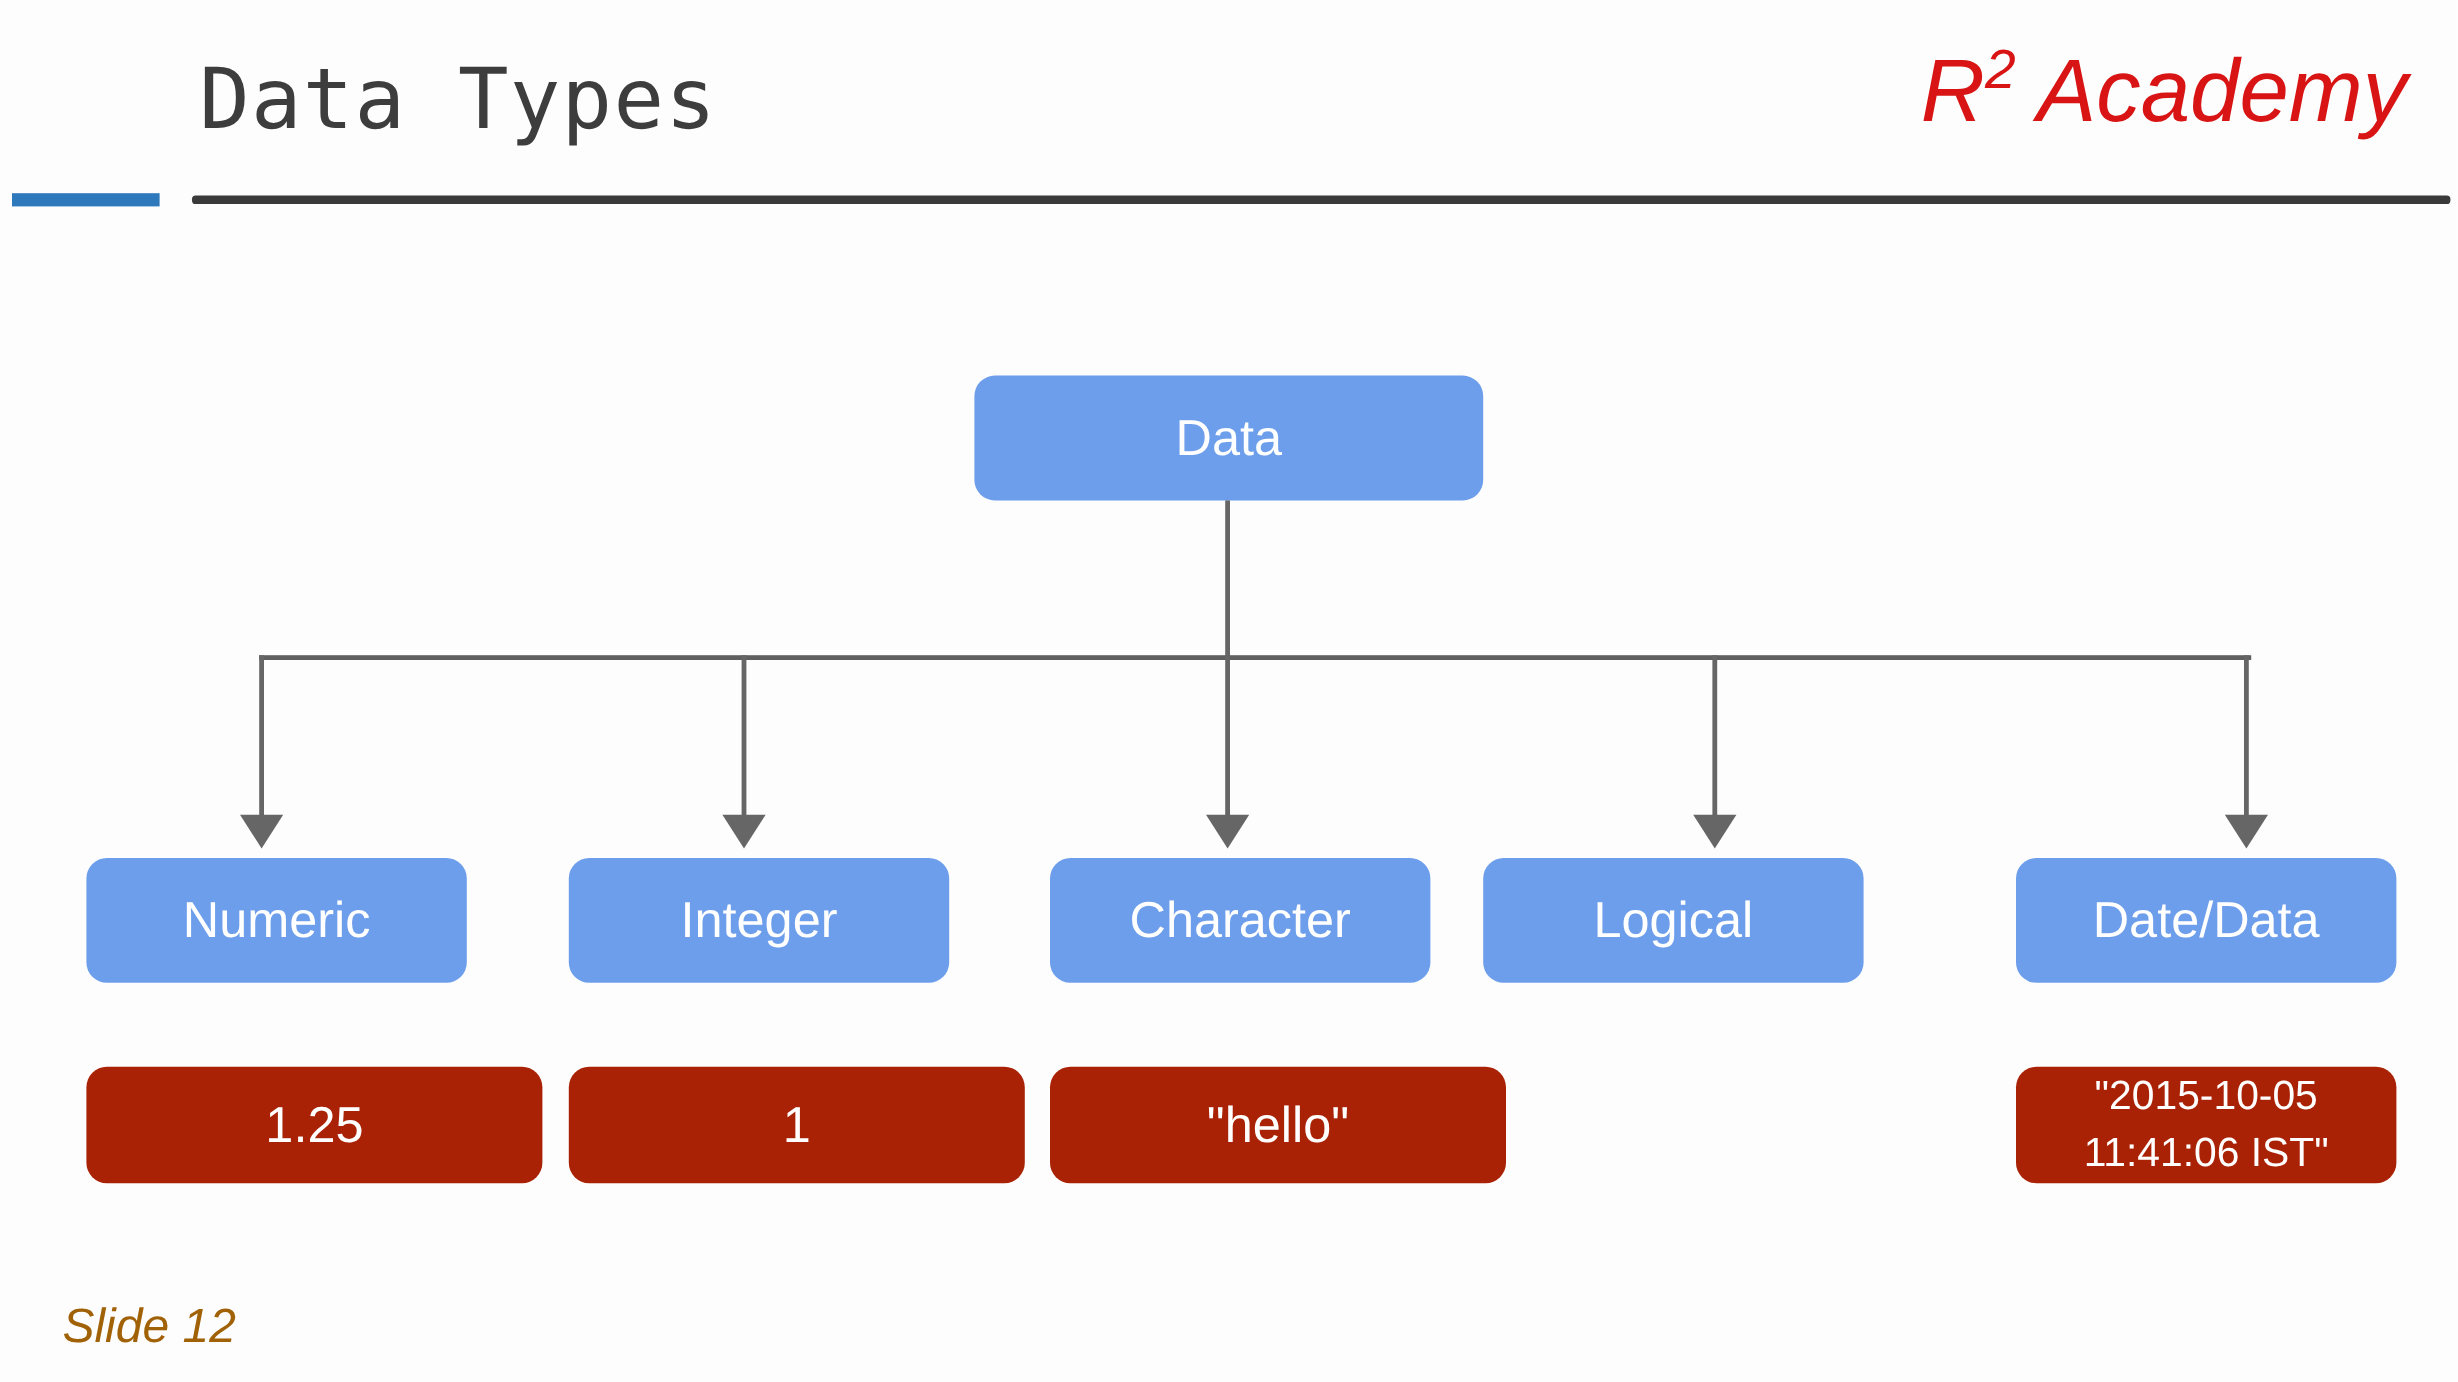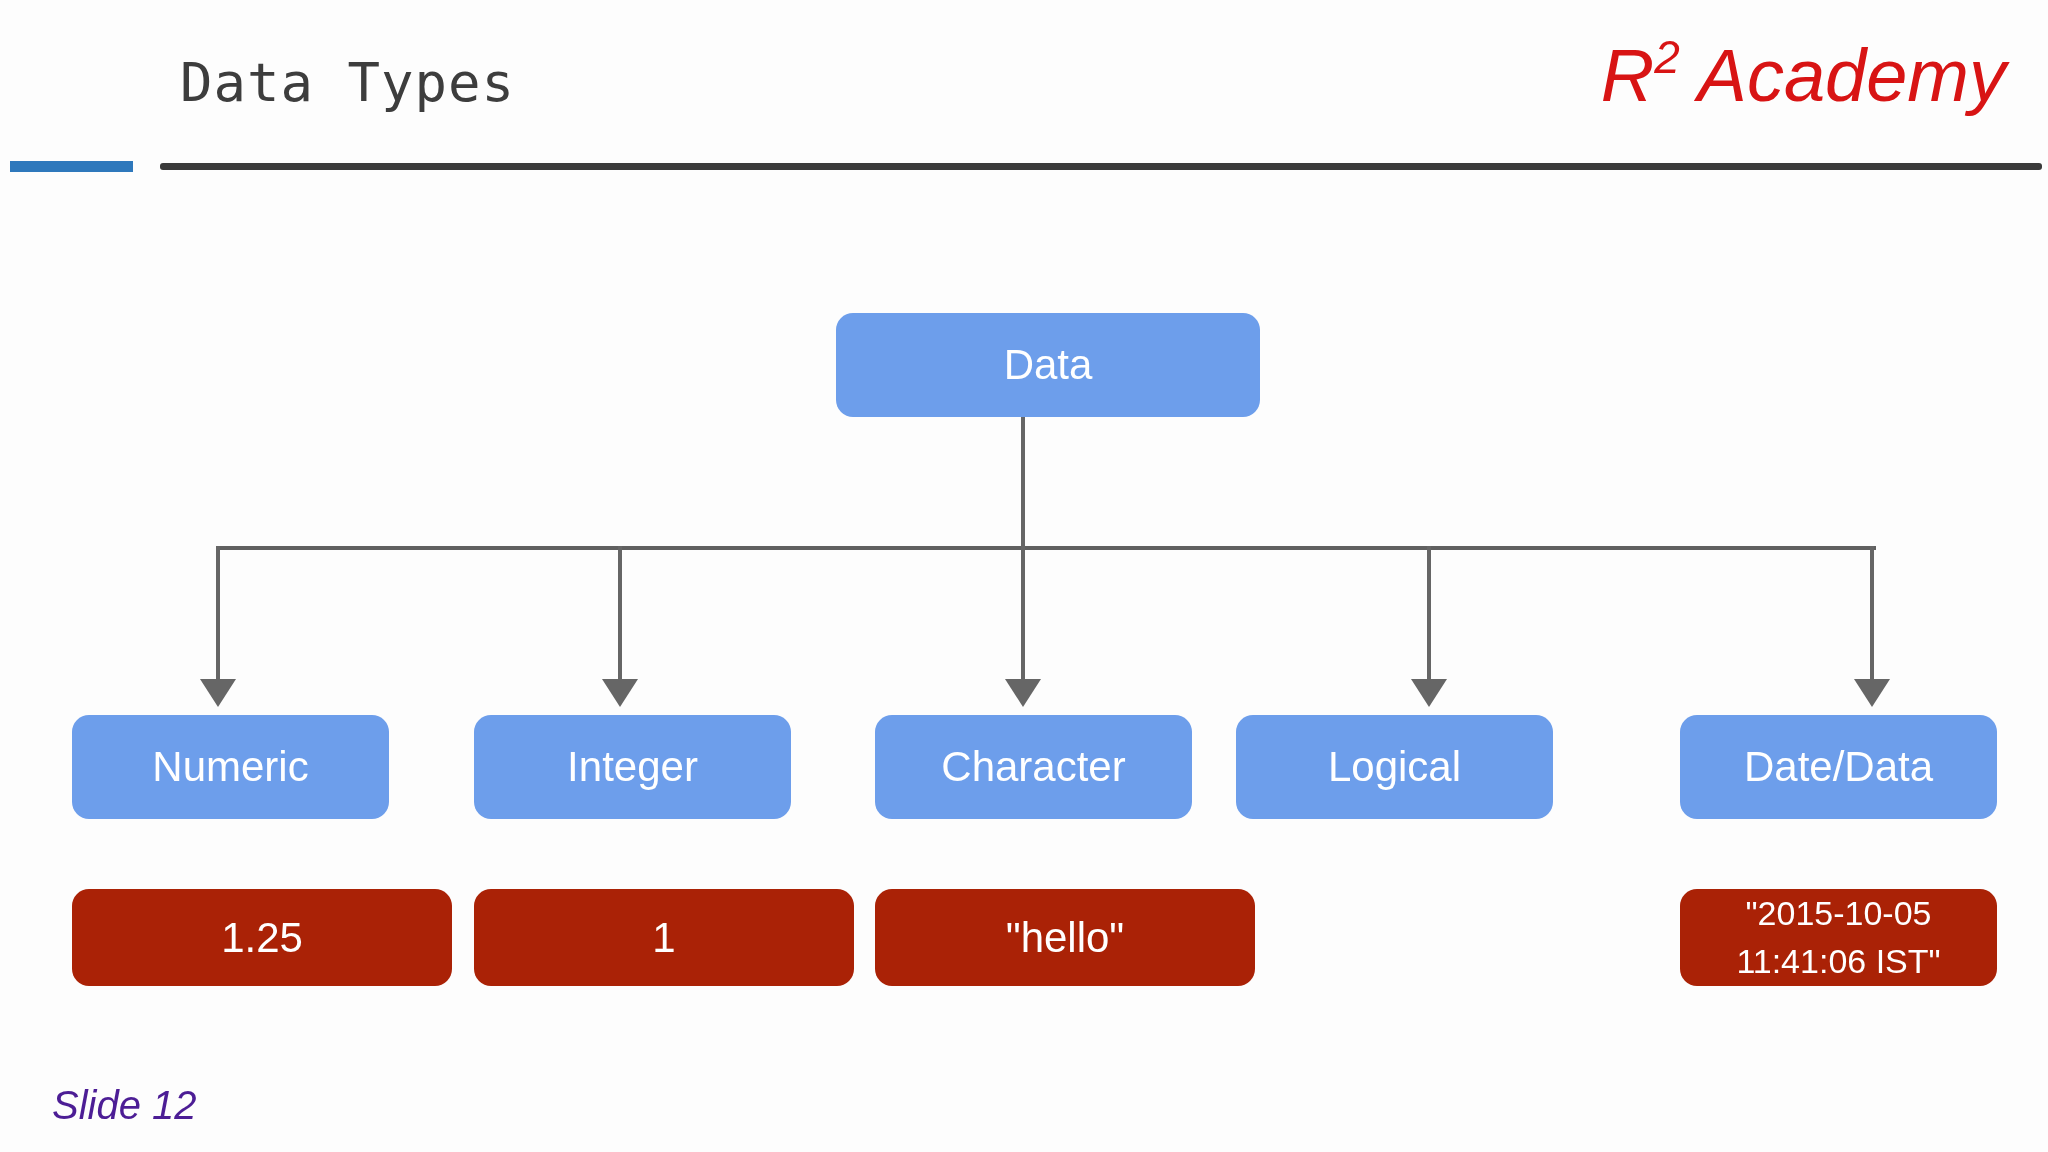--- a/index.html
+++ b/index.html
@@ -12,24 +12,24 @@
     position: relative;
     width: 2048px;
     height: 1152px;
     background: #fdfdfd;
     overflow: hidden;
   }
 
   
   .page-title {
     position: absolute;
-    left: 180px;
+    left: 166px;
     top: 52px;
     font-family: "DejaVu Sans Mono", monospace;
-    font-size: 54px;
+    font-size: 70px;
     line-height: 62px;
     color: #3d3d3d;
     letter-spacing: 1px;
     white-space: nowrap;
   }
   .logo {
     position: absolute;
     right: 42px;
     top: 34px;
     color: #d81414;
@@ -73,21 +73,20 @@
     font-size: 42px;
   }
   .node { background: #6d9eeb; }
   .value-box { background: #aa2206; }
 
   .root-node {
     left: 812px;
     top: 313px;
     width: 424px;
     height: 104px;
-    margin-left: 24px;
   }
   .child-node { top: 715px; height: 104px; width: 317px; }
   .value-box  { top: 889px; height: 97px;  width: 380px; }
 
   .c0 { left: 72px; }
   .c1 { left: 474px; }
   .c2 { left: 875px; }
   .c3 { left: 1236px; text-align: right; }
   .c4 { left: 1680px; }
 
@@ -130,21 +129,21 @@
   .x3 { left: 1427px; } .x3h { left: 1411px; }
   .x4 { left: 1870px; } .x4h { left: 1854px; }
 
   
   .slide-number {
     position: absolute;
     left: 52px;
     top: 1083px;
     font-size: 40px;
     font-style: italic;
-    color: #4c1d95;
+    color: #a16207;
     white-space: nowrap;
   }
 </style>
 </head>
 <body>
 
 <div class="slide">
 
   <div class="page-title">Data Types</div>
   <div class="logo"><span>R</span><span class="sup">2</span><span> Academy</span></div>

